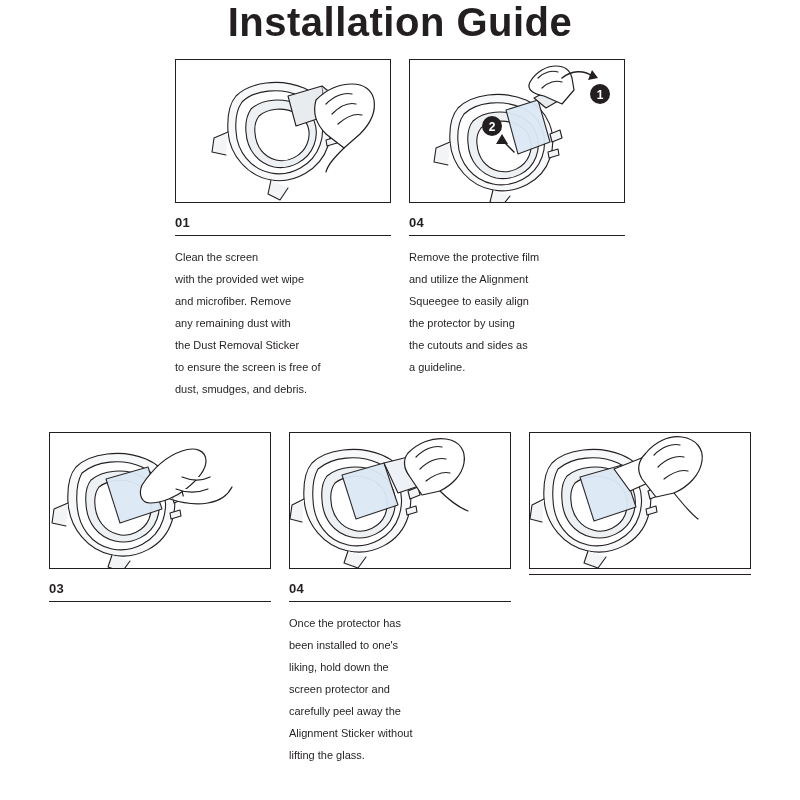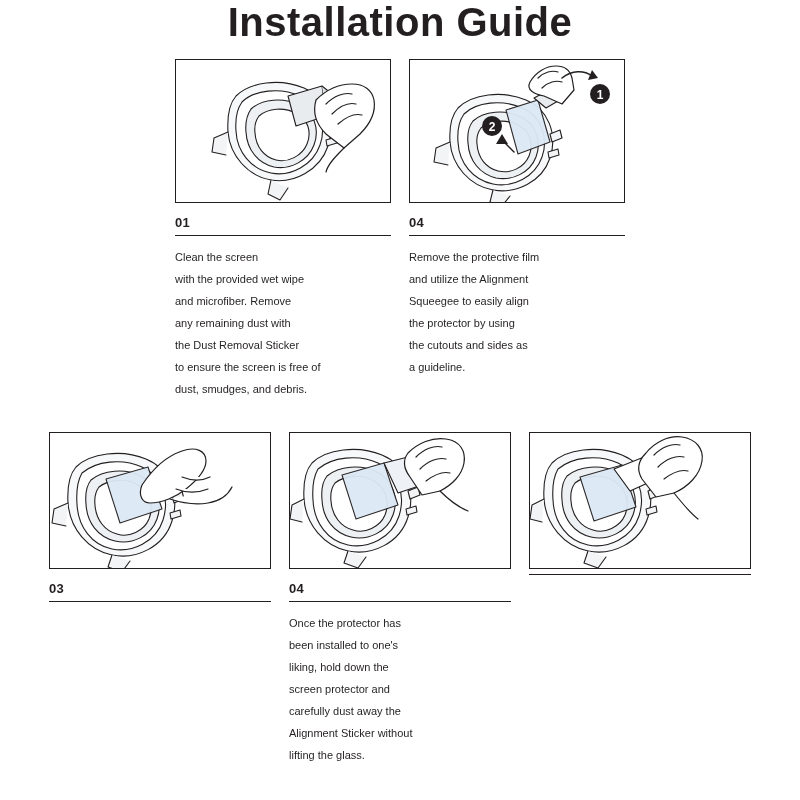--- a/index.html
+++ b/index.html
@@ -256,21 +256,21 @@
             <path d="M150 58 C158 66 168 74 178 78"></path>
           </g>
         </svg>
       </div>
       <div class="step-num">04</div>
       <div class="step-rule"></div>
       <div class="step-text">Once the protector has
 been installed to one's
 liking, hold down the
 screen protector and
-carefully dust away the
+carefully peel away the
 Alignment Sticker without
 lifting the glass.</div>
     </div>
 
     <div class="step">
       <div class="panel">
         <svg viewBox="0 0 222 137" width="222" height="137" aria-hidden="true">
           <g fill="none" stroke="#231f20" stroke-width="1.1" stroke-linejoin="round" stroke-linecap="round">
             <path d="M22 30 C36 16 68 12 92 22 C116 32 126 58 118 84 C110 110 82 123 58 118 C34 113 16 92 14 66 C13 49 15 38 22 30 Z" fill="#f7f8f9"></path>
             <path d="M28 36 C42 24 68 21 88 30 C108 39 116 61 109 83 C102 105 78 116 58 112 C38 108 24 90 23 67 C22 53 24 43 28 36 Z" fill="#ffffff"></path>

